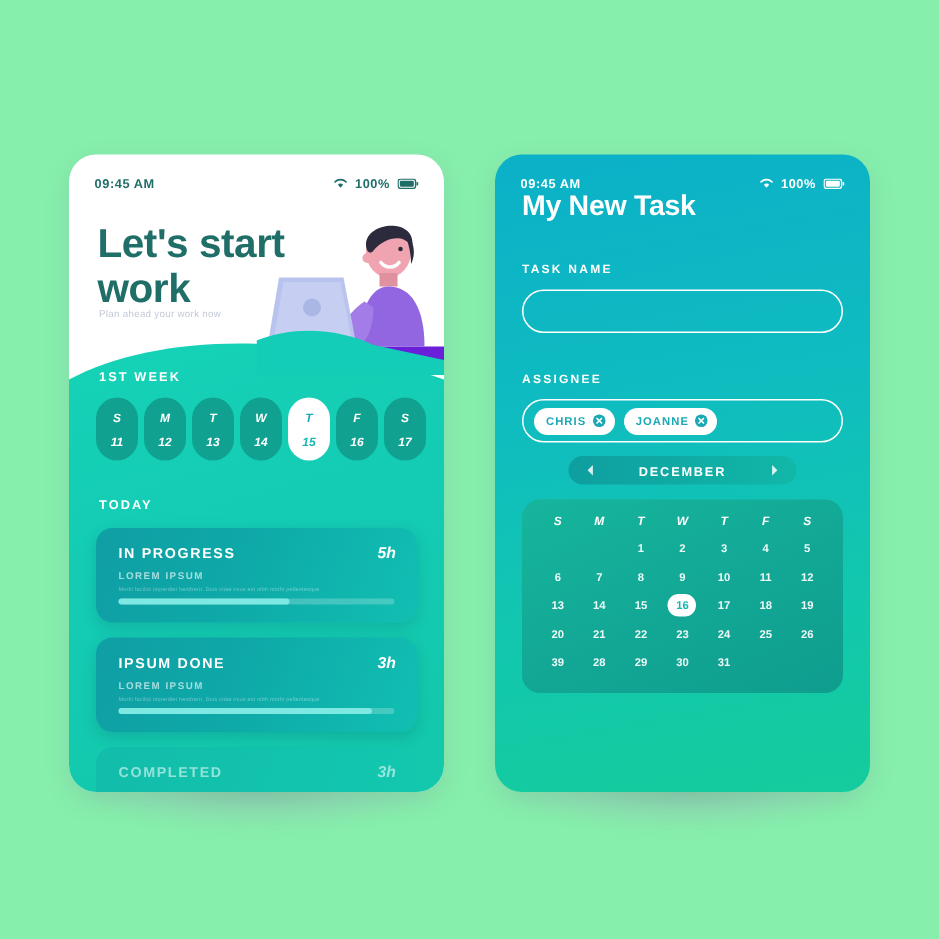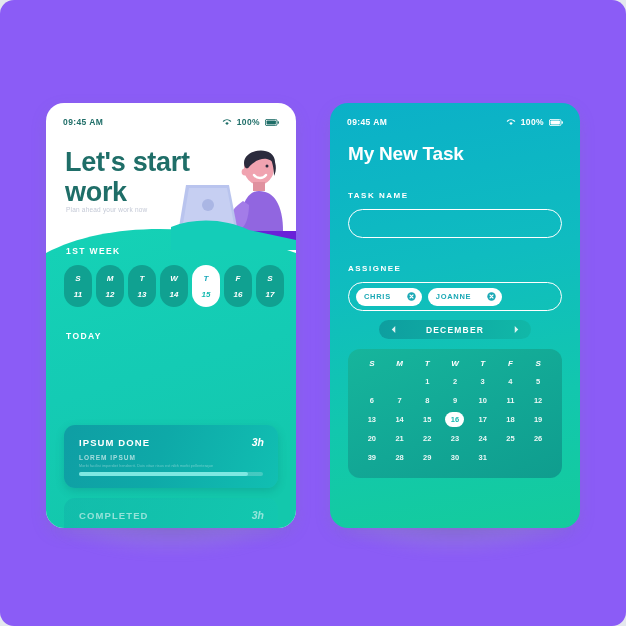--- a/index.html
+++ b/index.html
@@ -2,21 +2,21 @@
 <html><head>
 <meta charset="utf-8">
 <style>
   * { box-sizing: border-box; margin: 0; padding: 0; }
   html, body {
     width: 626px; height: 626px;
     background: #e4e7ee;
     font-family: "Liberation Sans", sans-serif;
     overflow: hidden;
   }
-  .canvas { position: relative; width: 626px; height: 626px; background: #8b5cf6; border-radius: 14px; }
+  .canvas { position: relative; width: 626px; height: 626px; background: #86efac; }
 
   
   .phone-shadow {
     position: absolute;
     width: 250px; height: 40px;
     border-radius: 50%;
     background: radial-gradient(ellipse at 50% 0%, rgba(120,125,150,0.38) 0%, rgba(160,165,190,0.18) 45%, rgba(228,231,238,0) 72%);
     filter: blur(4px);
   }
   .phone-shadow.left  { left: 46px;  top: 516px; }
@@ -122,40 +122,40 @@
     position: absolute; left: 15px; bottom: 12px; width: 184px; height: 4.5px;
     border-radius: 3px; background: rgba(255,255,255,0.22);
   }
   .tc-bar-fill { height: 100%; border-radius: 3px; background: #7ee8e2; }
   .c3 .tc-title { color: rgba(255,255,255,0.55); }
   .c3 .tc-hours { color: rgba(255,255,255,0.55); }
 
   
   .content2 { position: relative; z-index: 5; padding: 0 18px; }
   .p2-title {
-    margin-top: 16px; font-size: 19px; font-weight: bold; color: #ffffff;
+    font-size: 19px; font-weight: bold; color: #ffffff;
     letter-spacing: -0.2px;
   }
   .field-label {
     font-size: 8px; font-weight: bold; letter-spacing: 1.5px; color: #ffffff;
   }
   .taskname-label { margin-top: 26px; }
   .input-box {
     margin-top: 9px; height: 29px; border: 1.6px solid #ffffff;
     border-radius: 15px; background: transparent;
   }
   .assignee-label { margin-top: 26px; }
   .chips-box {
     margin-top: 9px; height: 29px; border: 1.6px solid #ffffff;
     border-radius: 15px; background: transparent;
     display: flex; align-items: center; gap: 6px; padding: 0 7px;
   }
   .chip {
     height: 18px; border-radius: 9px; background: #ffffff;
-    display: flex; align-items: center; gap: 16px; padding: 0 6px 0 8px;
+    display: flex; align-items: center; gap: 4px; padding: 0 6px 0 8px;
   }
   .chip-label { font-size: 7.5px; font-weight: bold; letter-spacing: 0.7px; color: #1aa8b5; }
   .chip-x { display: block; }
 
   .date-label { margin-top: 26px; }
   .month-nav {
     margin-top: 9px; height: 19px; width: 152px; margin-left: auto; margin-right: auto;
     border-radius: 10px;
     background: linear-gradient(100deg, #0e9e9f 0%, #11b8a8 100%);
     display: flex; align-items: center; justify-content: space-between;
@@ -289,20 +289,29 @@
           <span class="dnum">16</span>
         </div>
         <div class="day-pill">
           <span class="dow">S</span>
           <span class="dnum">17</span>
         </div>
       </div>
 
       <div class="section-label today-label">TODAY</div>
 
+      <div class="task-card c1">
+        <div class="tc-title">IN PROGRESS</div>
+        <div class="tc-hours">5h</div>
+        <div class="tc-sub">LOREM IPSUM</div>
+        <div class="tc-desc">Morbi facilisi imperdiet hendrerit. Duis vitae risus est nibh morbi pellentesque</div>
+        <div class="tc-bar">
+          <div class="tc-bar-fill" style="width: 62%;"></div>
+        </div>
+      </div>
 
       <div class="task-card c2">
         <div class="tc-title">IPSUM DONE</div>
         <div class="tc-hours">3h</div>
         <div class="tc-sub">LOREM IPSUM</div>
         <div class="tc-desc">Morbi facilisi imperdiet hendrerit. Duis vitae risus est nibh morbi pellentesque</div>
         <div class="tc-bar">
           <div class="tc-bar-fill" style="width: 92%;"></div>
         </div>
       </div>

